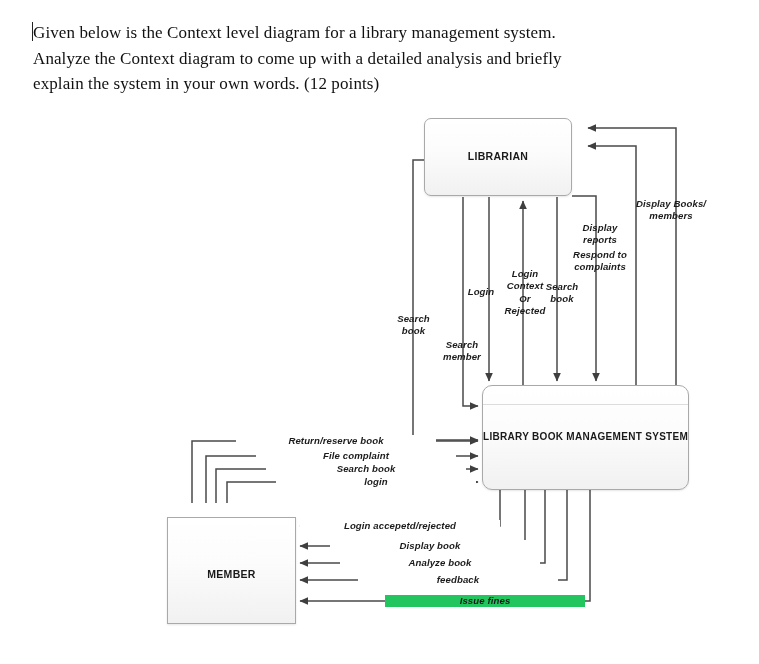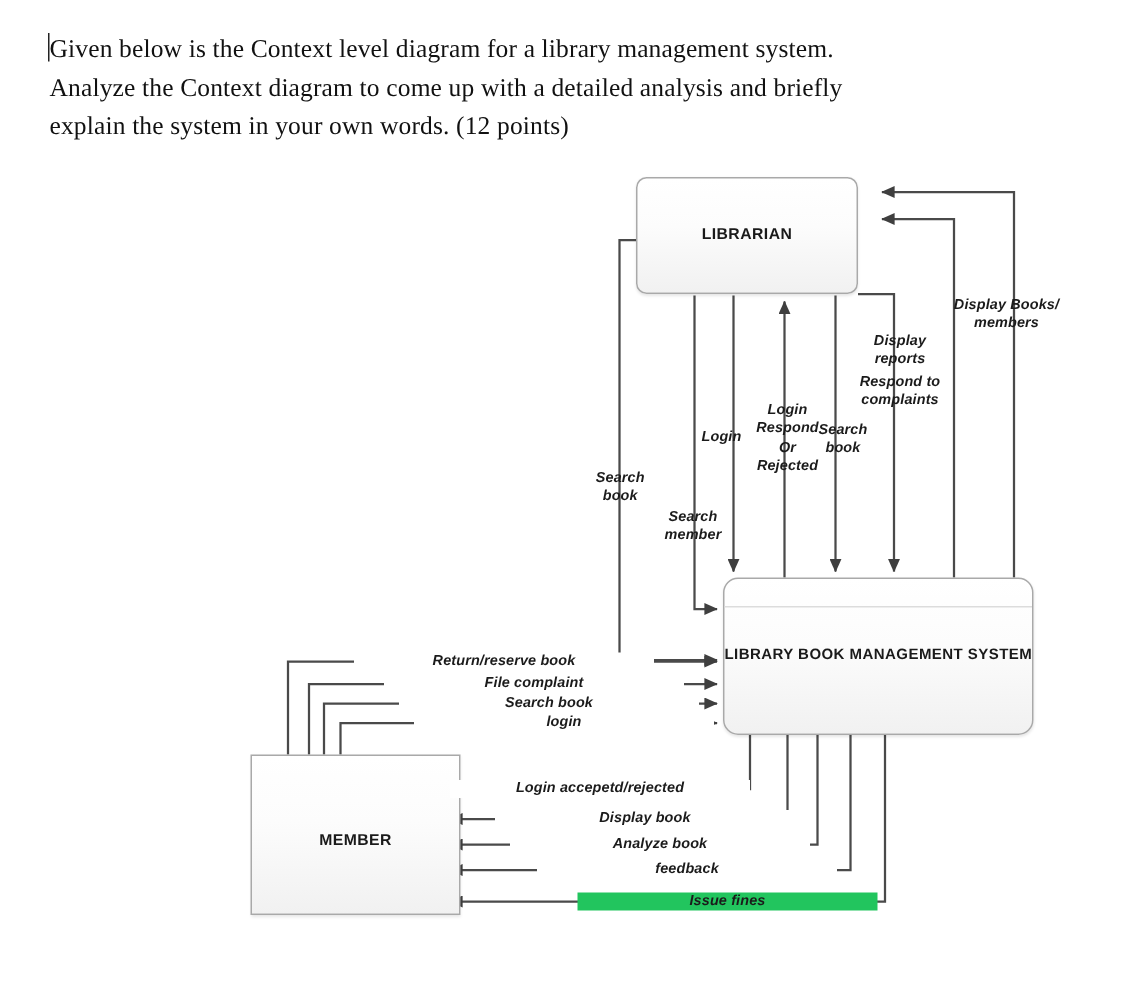--- a/index.html
+++ b/index.html
@@ -22,21 +22,21 @@
              font-size:10.5px;font-weight:bold;color:#1a1a1a;letter-spacing:.3px;
              white-space:nowrap;}
 
   #librarian{left:424px;top:118px;width:148px;height:78px;border-radius:7px;}
   #librarian .cap{top:31px;}
 
   #system{left:482px;top:385px;width:207px;height:105px;border-radius:10px;}
   #system .cap{top:45px;font-size:10px;}
   #system .hr{position:absolute;left:0;right:0;top:18px;height:1px;background:#dcdcdc;}
 
-  #member{left:167px;top:503px;width:140px;height:107px;}
+  #member{left:167px;top:517px;width:129px;height:107px;}
   #member .cap{top:50px;}
 
   .lbl{position:absolute;font-size:9.6px;font-weight:bold;color:#1b1b1b;
        line-height:12.4px;white-space:nowrap;letter-spacing:.1px;font-style:italic;}
   .lbl.c{text-align:center;}
 </style>
 </head>
 <body>
 
 <div id="caret"></div>
@@ -104,21 +104,21 @@
 <div class="lbl c" style="left:432px;top:313px;width:60px;margin-top:26px;">
   <div style="white-space:normal;">Search member</div>
 </div>
 
 <div class="lbl c" style="left:462px;top:286px;width:38px;">
   <div>Login</div>
 </div>
 
 <div class="lbl c" style="left:497px;top:268px;width:56px;">
   <div>Login</div>
-  <div>Respond</div>
+  <div>Context</div>
   <div>Or</div>
   <div>Rejected</div>
 </div>
 
 <div class="lbl c" style="left:545px;top:281px;width:34px;">
   <div>Search</div>
   <div>book</div>
 </div>
 
 <div class="lbl c" style="left:566px;top:249px;width:68px;">

